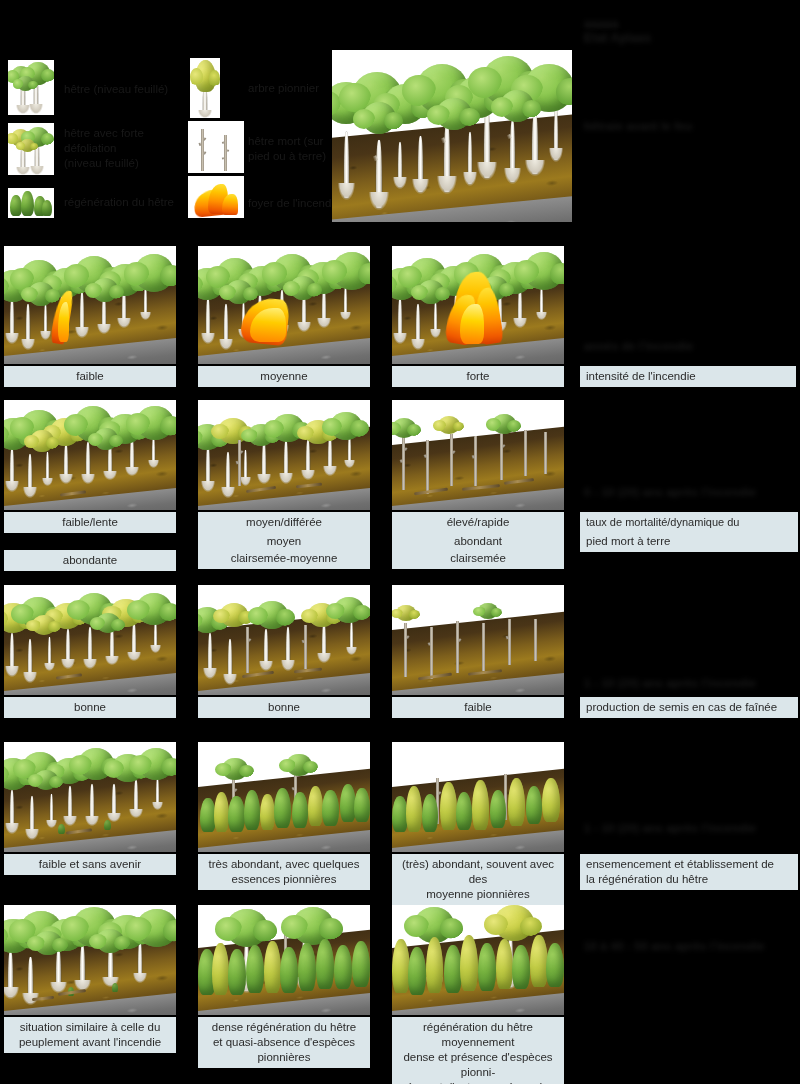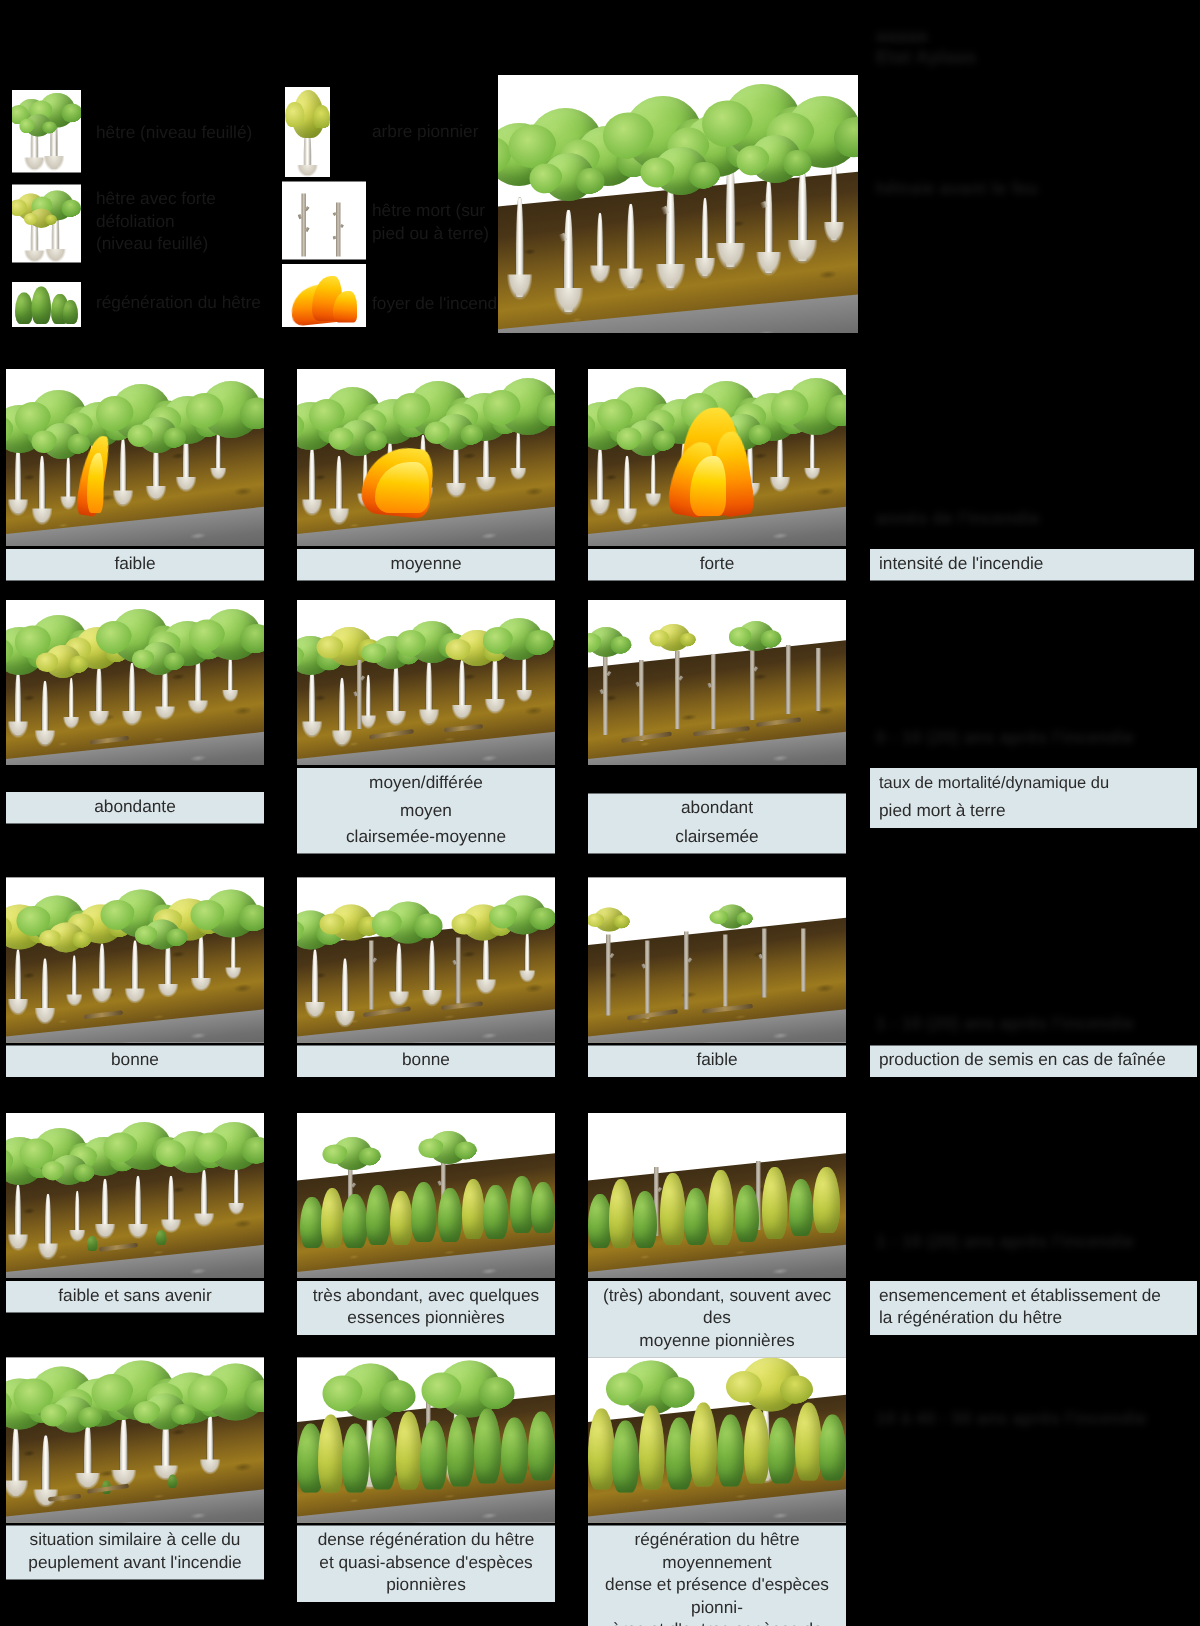--- a/index.html
+++ b/index.html
@@ -501,21 +501,22 @@
       <div class="crown c-green" style="left:16px;top:10px;width:38px;height:34px;"></div>
       <div class="crown c-yellow" style="left:46px;top:18px;width:30px;height:28px;"></div>
       <div class="crown c-green" style="left:70px;top:6px;width:38px;height:36px;"></div>
       <div class="crown c-green" style="left:104px;top:14px;width:34px;height:30px;"></div>
       <div class="crown c-green" style="left:132px;top:6px;width:38px;height:34px;"></div>
       <div class="crown c-yellow" style="left:26px;top:30px;width:24px;height:22px;"></div>
       <div class="crown c-green" style="left:90px;top:28px;width:24px;height:22px;"></div>
       <div class="log" style="left:56px;top:92px;width:26px;transform:rotate(-7deg);"></div>
     </div>
   </div>
-  <div class="cap" style="position:absolute;left:4px;top:528px;width:172px;">abondante</div>
+  <div class="cap" style="position:absolute;left:4px;top:512px;width:172px;">faible/lente</div>
+  <div class="cap" style="position:absolute;left:4px;top:548px;width:172px;">abondante</div>
 
   <div class="panel" style="left:198px;top:400px;width:172px;height:110px;">
     <div class="scene">
       <div class="ground" style="top:42%;height:66%;transform:rotate(-6deg);">
           <div class="groundtex"></div>
         </div>
       <div class="rock" style="top:88%;height:34%;transform:rotate(-6deg);">
           <div class="rocktex"></div>
         </div>
       <div class="trunk" style="left:8px;top:46px;width:4px;height:44px;">
@@ -605,20 +606,21 @@
           <i></i>
         </div>
       <div class="crown c-green" style="left:0px;top:18px;width:24px;height:20px;"></div>
       <div class="crown c-yellow" style="left:46px;top:16px;width:22px;height:18px;"></div>
       <div class="crown c-green" style="left:100px;top:14px;width:24px;height:20px;"></div>
       <div class="log" style="left:22px;top:90px;width:34px;transform:rotate(-8deg);"></div>
       <div class="log" style="left:70px;top:86px;width:38px;transform:rotate(-6deg);"></div>
       <div class="log" style="left:112px;top:80px;width:30px;transform:rotate(-7deg);"></div>
     </div>
   </div>
+  <div class="cap" style="position:absolute;left:392px;top:512px;width:172px;">élevé/rapide</div>
   <div class="cap" style="position:absolute;left:392px;top:529px;width:172px;">abondant</div>
   <div class="cap" style="position:absolute;left:392px;top:546px;width:172px;">clairsemée</div>
 
   <div class="blur" style="position:absolute;left:584px;top:486px;width:215px;font-size:11.5px;">0 - 10 (20) ans après l'incendie</div>
   <div class="cap left" style="position:absolute;left:580px;top:512px;width:218px;font-size:11px;">taux de mortalité/dynamique du peuplement</div>
   <div class="cap left" style="position:absolute;left:580px;top:529px;width:218px;">pied mort à terre</div>
 
   <div class="panel" style="left:4px;top:585px;width:172px;height:110px;">
     <div class="scene">
       <div class="ground" style="top:42%;height:66%;transform:rotate(-6deg);">

